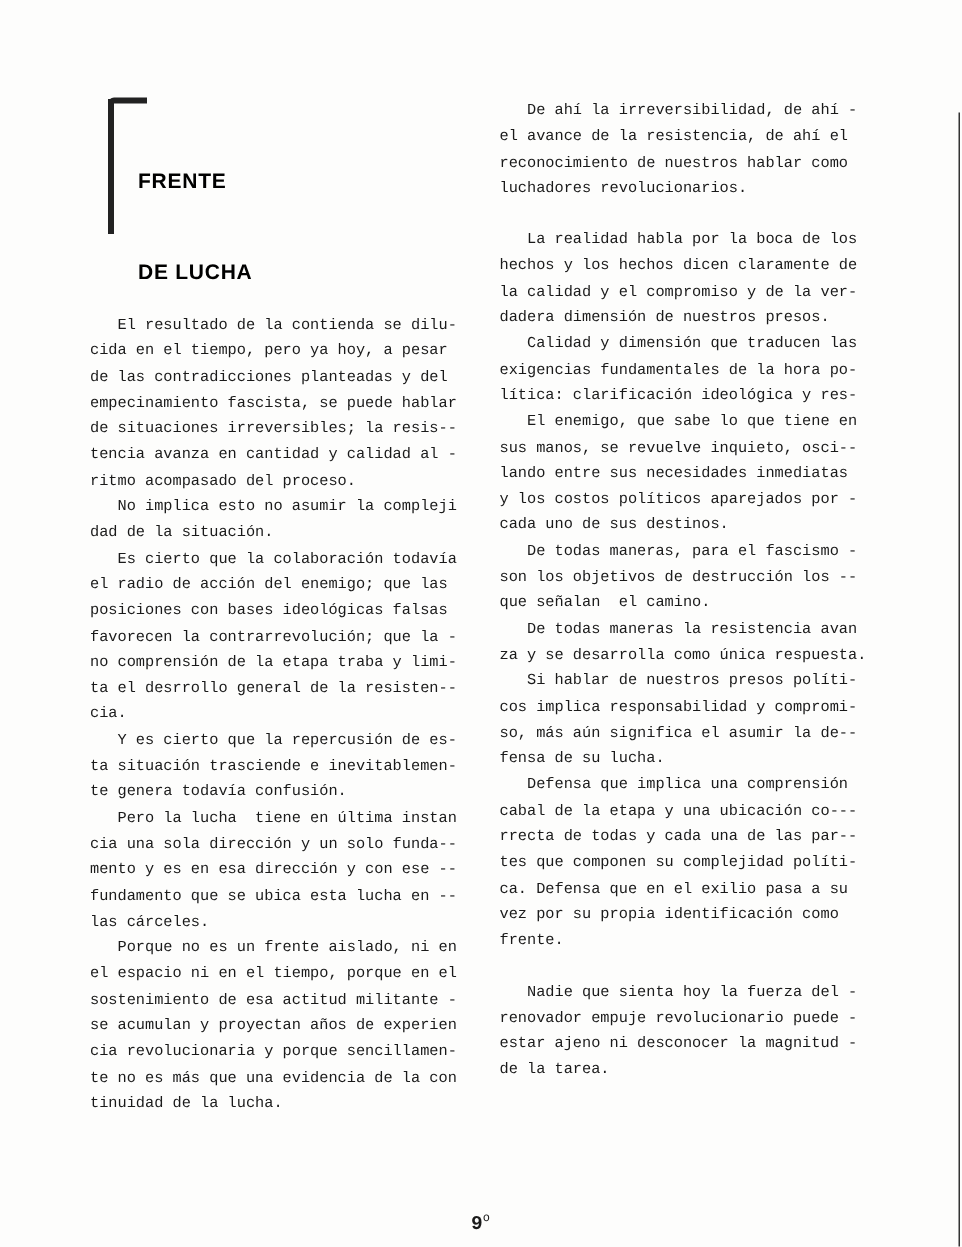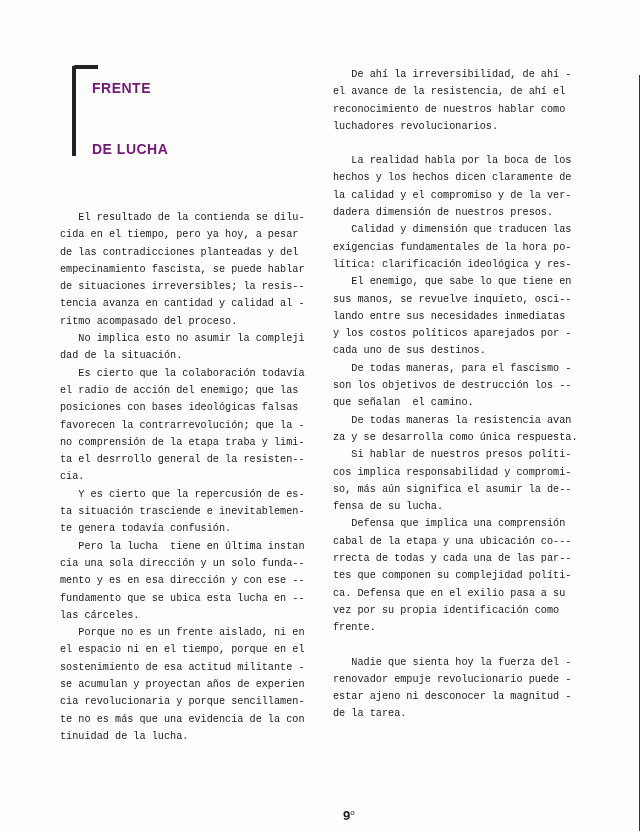--- a/index.html
+++ b/index.html
@@ -19,36 +19,36 @@
     position: absolute; left: 72px; top: 66px; width: 4px; height: 90px;
     background: #222;
   }
   .title-bracket-top {
     position: absolute; left: 72px; top: 65px; width: 26px; height: 4px;
     background: #222; border-top-left-radius: 8px;
   }
   .title-line {
     position: absolute; left: 92px;
     font-family: "Liberation Sans", "DejaVu Sans", sans-serif;
-    font-weight: bold; font-size: 14px; letter-spacing: 0.5px; color: #701a75;
+    font-weight: bold; font-size: 14px; letter-spacing: 0.5px; color: #000000; margin-top: 32px;
   }
   .title-1 { top: 80px; }
   .title-2 { top: 141px; }
   .col {
     position: absolute;
     font-size: 10.2px; line-height: 17.3px;
   }
   .col-left { left: 60px; top: 209px; width: 262px; }
   .col-right { left: 333px; top: 66px; width: 292px; }
   .line { display: block; white-space: pre; }
   .gap { height: 17px; }
   .page-num {
     position: absolute; left: 314px; top: 808px;
-    font-family: Liberation Sans, sans-serif;
-    font-weight: bold; font-size: 13px; margin-left: 29px;
+    font-family: Liberation Mono, monospace;
+    font-weight: bold; font-size: 13px;
   }
   .page-num sup { font-size: 8px; font-weight: normal; }
 </style>
 </head>
 <body>
 
 <div class="edge-line"></div>
 
 <div>
   <div class="title-bracket-top"></div>

